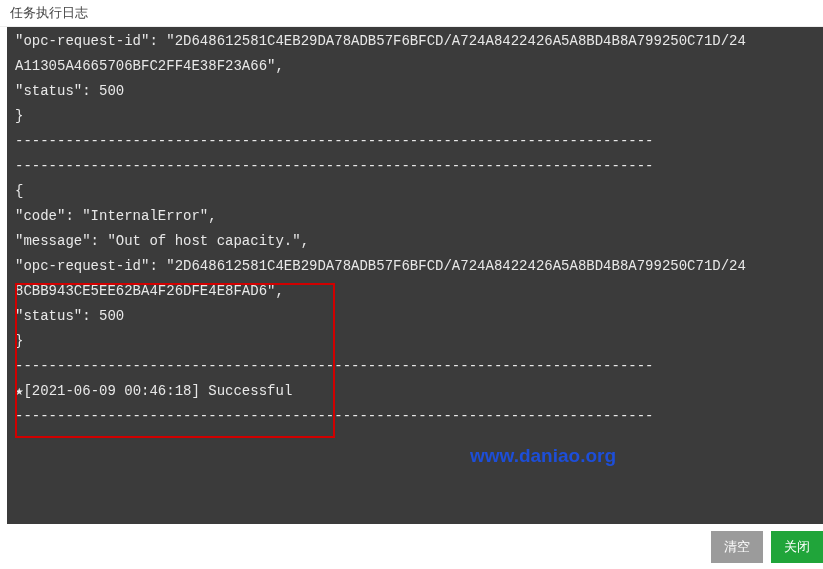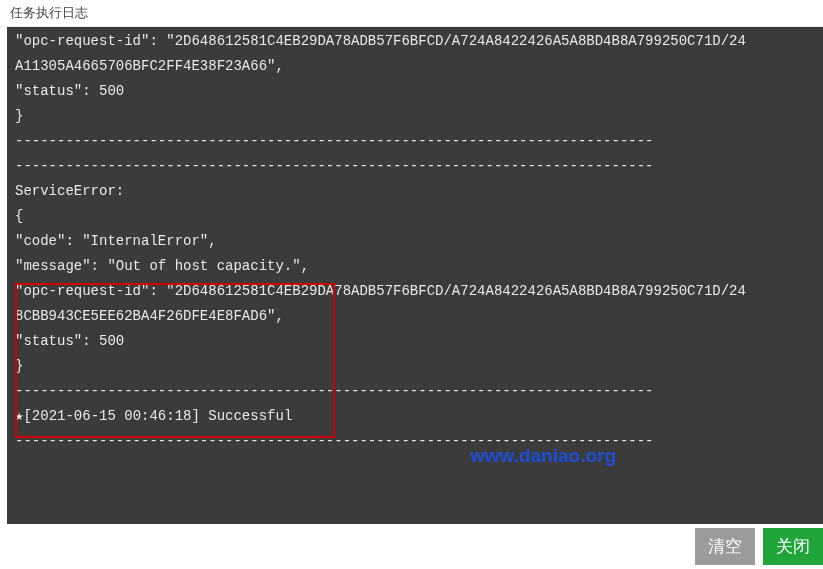--- a/index.html
+++ b/index.html
@@ -42,21 +42,21 @@
       height: 45px;
       background: #fff;
       display: flex;
       justify-content: flex-end;
       align-items: center;
       padding-right: 0px;
       gap: 8px;
     }
     .btn {
       padding: 7px 13px;
-      font-size: 17px;
+      font-size: 13px;
       color: #fff;
       border: none;
       cursor: pointer;
       font-family: "Microsoft YaHei", Arial, sans-serif;
     }
     .btn-gray { background: #9b9b9b; }
     .btn-green { background: #20a53a; }
     .star { color: #e8e8e8; }
     .highlight-box {
       position: absolute;
@@ -84,30 +84,29 @@
 <div class="title-bar">任务执行日志</div>
 
 <div class="log-wrapper">
   <div>    "opc-request-id": "2D648612581C4EB29DA78ADB57F6BFCD/A724A8422426A5A8BD4B8A799250C71D/24</div>
   <div>A11305A4665706BFC2FF4E38F23A66",</div>
   <div>    "status": 500</div>
   <div>}</div>
   <div>----------------------------------------------------------------------------</div>
   <div>----------------------------------------------------------------------------</div>
   <div></div>
-  <div>ServiceError:</div>
   <div>{</div>
   <div>    "code": "InternalError",</div>
   <div>    "message": "Out of host capacity.",</div>
   <div>    "opc-request-id": "2D648612581C4EB29DA78ADB57F6BFCD/A724A8422426A5A8BD4B8A799250C71D/24</div>
   <div>8CBB943CE5EE62BA4F26DFE4E8FAD6",</div>
   <div>    "status": 500</div>
   <div>}</div>
   <div>----------------------------------------------------------------------------</div>
-  <div><span class="star">★</span><span>[2021-06-15 00:46:18] Successful</span></div>
+  <div><span class="star">★</span><span>[2021-06-09 00:46:18] Successful</span></div>
   <div>----------------------------------------------------------------------------</div>
 </div>
 
 <div class="highlight-box"></div>
 <div class="watermark">www.daniao.org</div>
 
 <div class="footer">
   <button class="btn btn-gray">清空</button>
   <button class="btn btn-green">关闭</button>
 </div>

